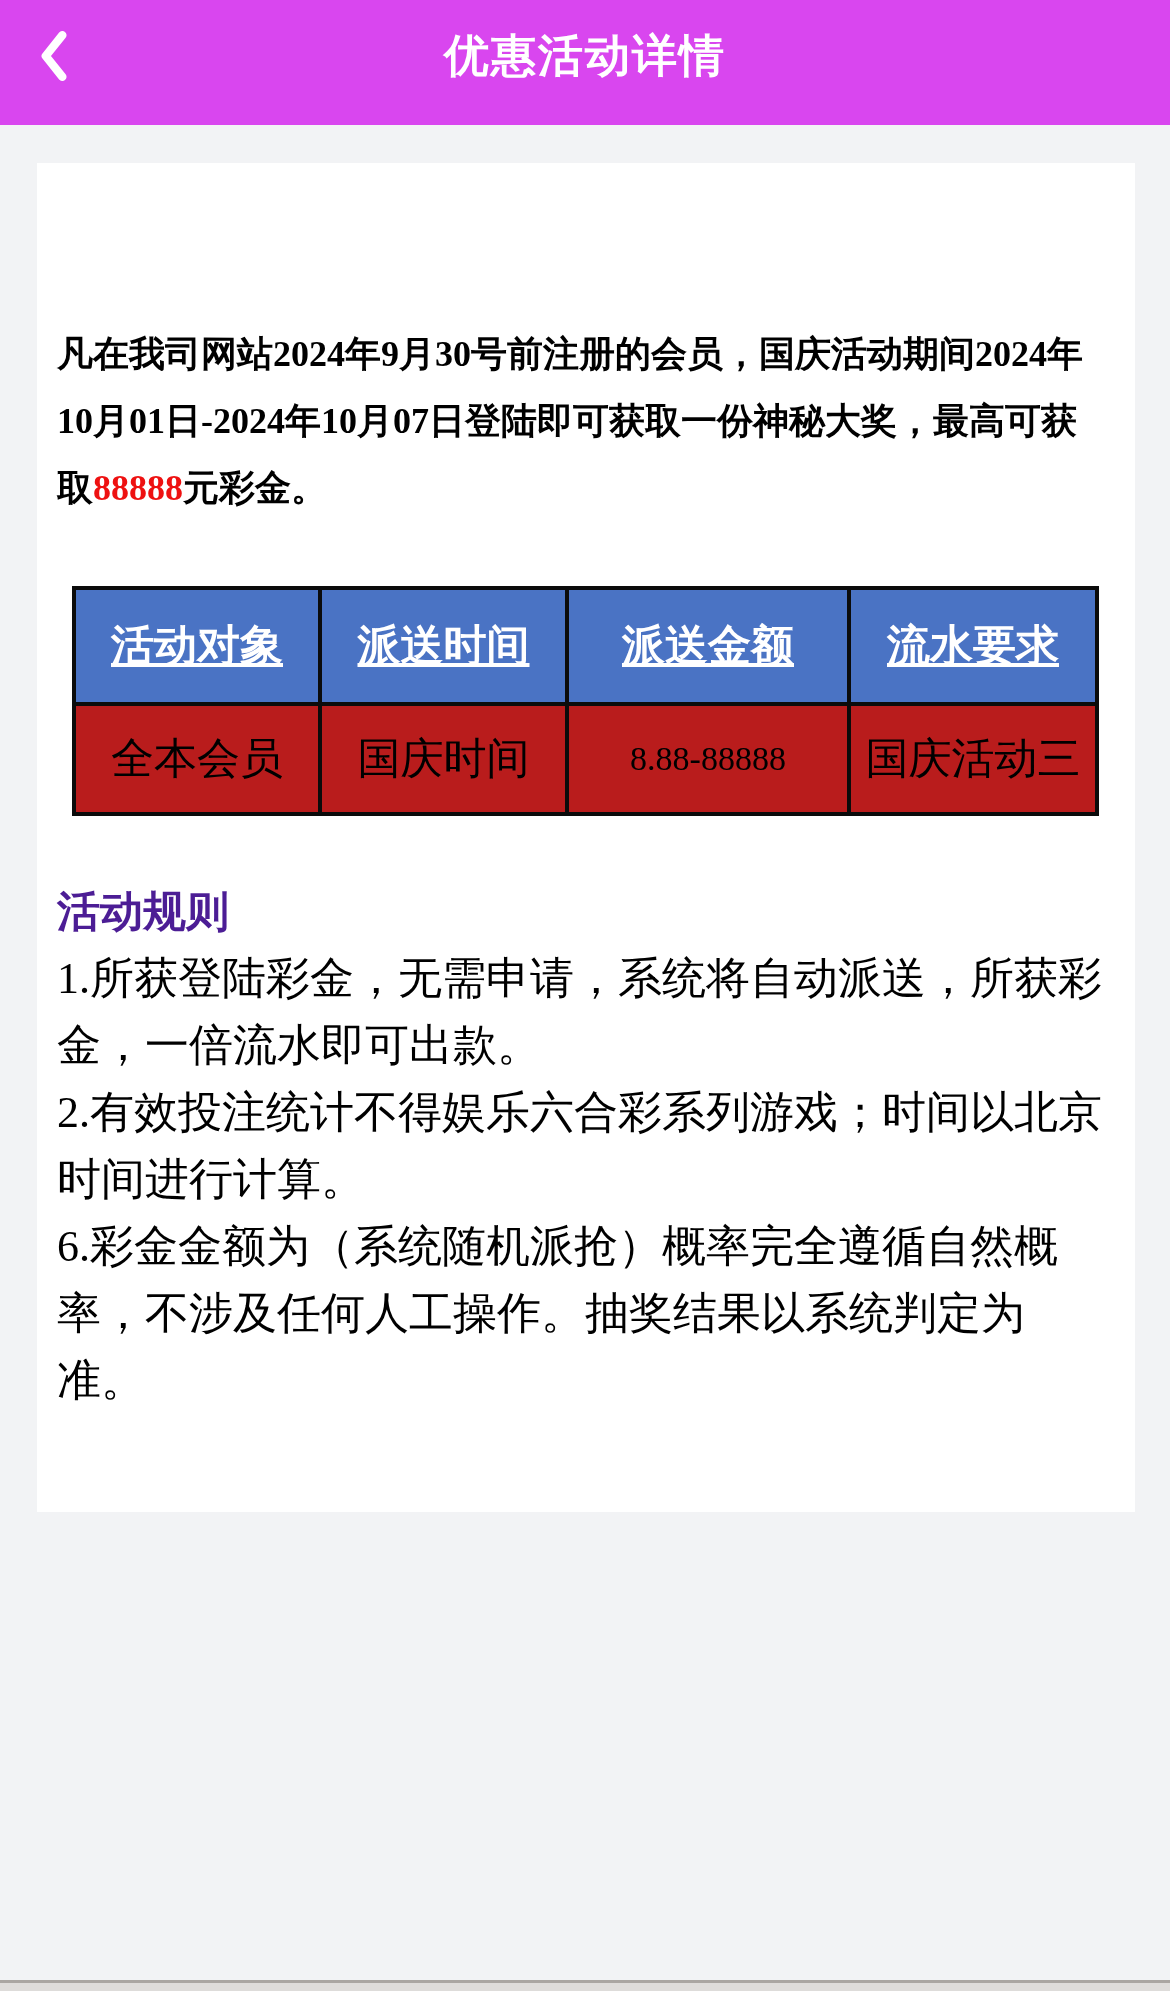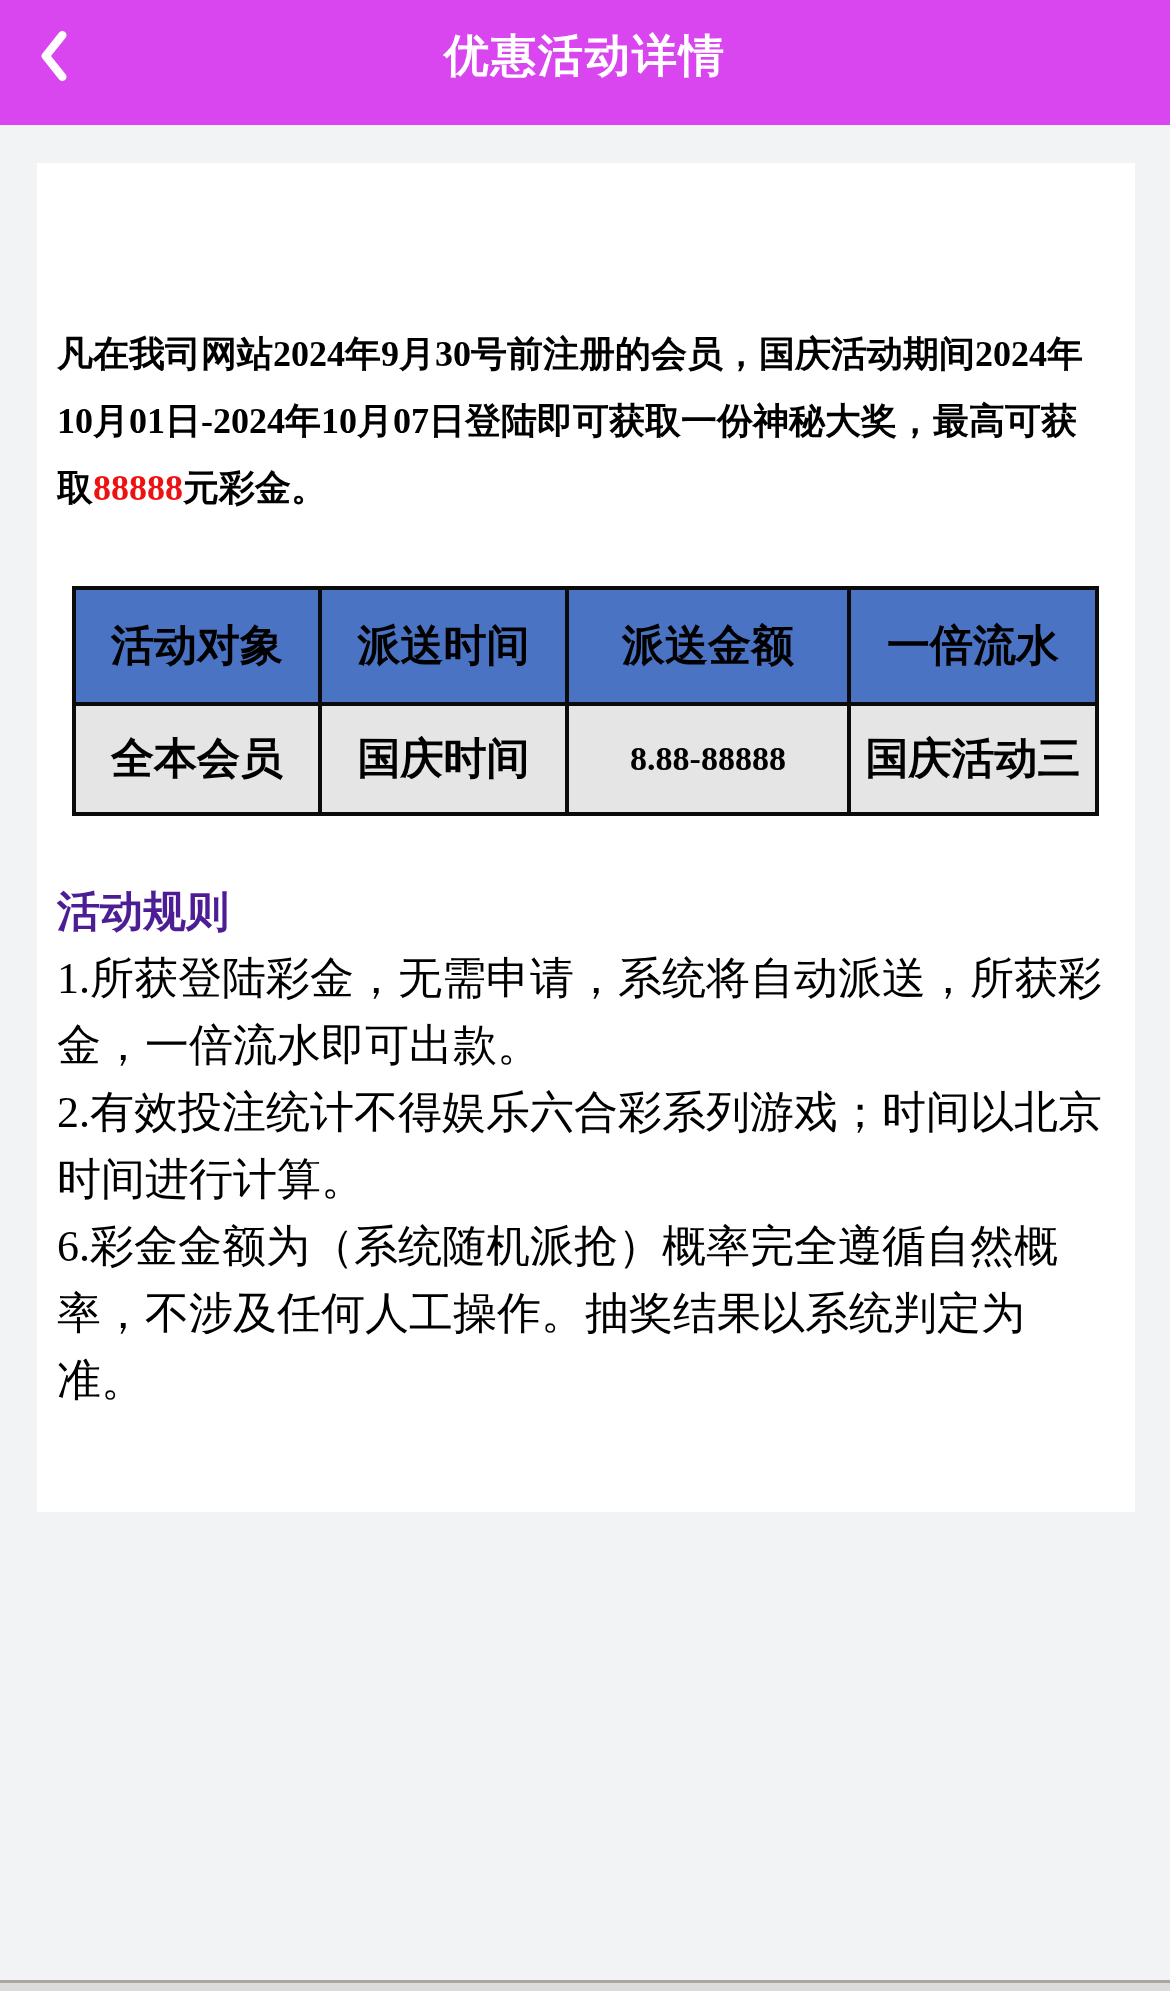--- a/index.html
+++ b/index.html
@@ -50,27 +50,28 @@
   }
   .intro .hl{color:#ee1111;}
   
   .promo-table{
     border-collapse:collapse;
     margin:64px 0 0 15px;
     text-align:center;
   }
   .promo-table th,.promo-table td{border:4px solid #0b0b0b;padding:0;}
   .promo-table th{
-    background:#4a73c4;color:#000000;
+    background:#4a73c4;color:#ffffff;
     height:112px;font-size:43px;font-weight:700;
     font-family:"Liberation Sans","DejaVu Sans",sans-serif;
+    text-decoration:underline;
   }
   .promo-table td{
-    background:#e5e5e5;color:#000000;
-    height:106px;font-size:43px;font-weight:700;
+    background:#b91c1c;color:#000000;
+    height:106px;font-size:43px;font-weight:400;
     font-family:"Liberation Sans","DejaVu Sans",sans-serif;
   }
   .col-0{width:242px;} .col-1{width:243px;} .col-2{width:278px;} .col-3{width:244px;}
   td.amount{font-family:"Liberation Serif","DejaVu Serif",serif;font-size:34px;}
   
   .rules{margin:62px 0 0 0;}
   .rules-title{
     color:#4c1d95;font-size:43px;font-weight:700;line-height:67px;margin:0;
   }
   .rule{
@@ -102,21 +103,21 @@
 
 
     <p class="intro"><span>凡在我司网站2024年9月30号前注册的会员，国庆活动期间2024年10月01日-2024年10月07日登陆即可获取一份神秘大奖，最高可获取</span><span class="hl">88888</span><span>元彩金。</span></p>
 
     <table class="promo-table">
       <thead>
         <tr>
           <th class="col-0">活动对象</th>
           <th class="col-1">派送时间</th>
           <th class="col-2">派送金额</th>
-          <th class="col-3">一倍流水</th>
+          <th class="col-3">流水要求</th>
         </tr>
       </thead>
       <tbody>
         <tr>
           <td class="col-0">全本会员</td>
           <td class="col-1">国庆时间</td>
           <td class="col-2 amount">8.88-88888</td>
           <td class="col-3">国庆活动三</td>
         </tr>
       </tbody>

